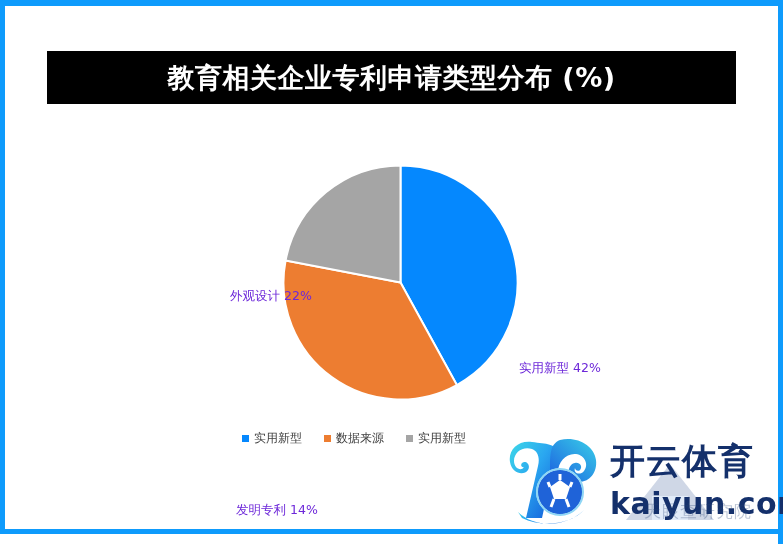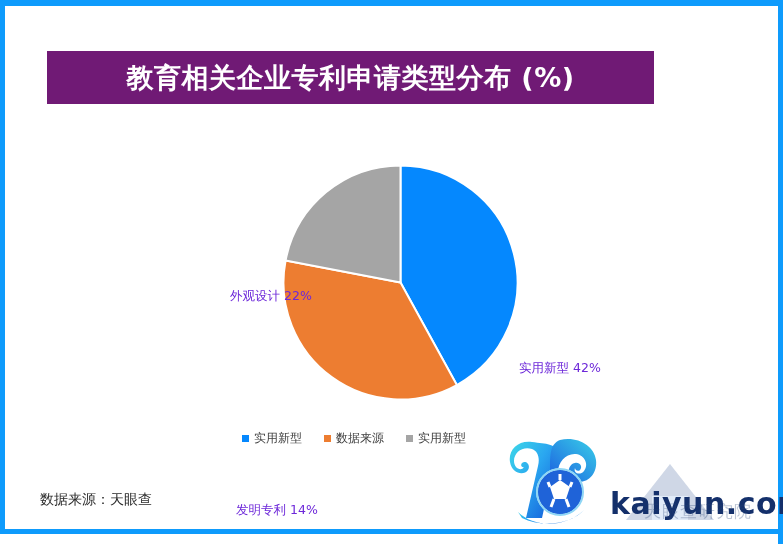--- a/index.html
+++ b/index.html
@@ -29,23 +29,23 @@
   #frame-top    { left: 0;   top: 0;    width: 783px; height: 6px; }
   #frame-left   { left: 0;   top: 0;    width: 5px;   height: 534px; }
   #frame-right  { left: 778px; top: 0;  width: 5px;   height: 544px; }
   #frame-bottom { left: 0;   top: 529px; width: 783px; height: 5px; }
 
   
   #title-banner {
     position: absolute;
     left: 47px;
     top: 51px;
-    width: 607px;
+    width: 689px;
     height: 53px;
-    background: #701a75;
+    background: #000000;
     display: flex;
     align-items: center;
     justify-content: center;
   }
   #title-text {
     color: #ffffff;
     font-size: 27px;
     font-weight: bold;
     letter-spacing: 0.5px;
     white-space: nowrap;
@@ -214,21 +214,20 @@
       <div class="legend-item">
         <span class="legend-swatch" style="background: rgb(237, 125, 49);"></span>
         <span class="legend-label">数据来源</span>
       </div>
       <div class="legend-item">
         <span class="legend-swatch" style="background: rgb(165, 165, 165);"></span>
         <span class="legend-label">实用新型</span>
       </div>
     </div>
 
-  <div id="source-note">数据来源：天眼查</div>
 
   <div id="logo-block">
 
     <svg id="logo-mark" viewBox="0 0 104 96">
       <defs>
         <linearGradient id="kgrad" x1="0" y1="0" x2="1" y2="1">
           <stop offset="0%" stop-color="#3ed8e8"></stop>
           <stop offset="45%" stop-color="#2aa7f0"></stop>
           <stop offset="100%" stop-color="#1258d8"></stop>
         </linearGradient>
@@ -253,17 +252,18 @@
       <polygon points="62,48 72,55 68,67 56,67 52,55" fill="#ffffff"></polygon>
       <path d="M62,42 L62,48 M74,50 L72,55 M50,50 L52,55 M56,67 L53,75 M68,67 L71,75" stroke="#ffffff" stroke-width="3" fill="none"></path>
       <circle cx="62" cy="60" r="23" fill="none" stroke="#8fd6f5" stroke-width="2"></circle>
     </svg>
 
     <svg id="watermark-shape" viewBox="0 0 100 68">
       <polygon points="52,2 96,58 8,58" fill="#2b4e8f"></polygon>
       <rect x="34" y="34" width="36" height="24" fill="#7aa8e0"></rect>
     </svg>
 
+    <div id="logo-word">开云体育</div>
     <div id="logo-domain">kaiyun.com</div>
     <div id="watermark-text">天眼查研究院</div>
   </div>
 
 </div>
 
 </body></html>

